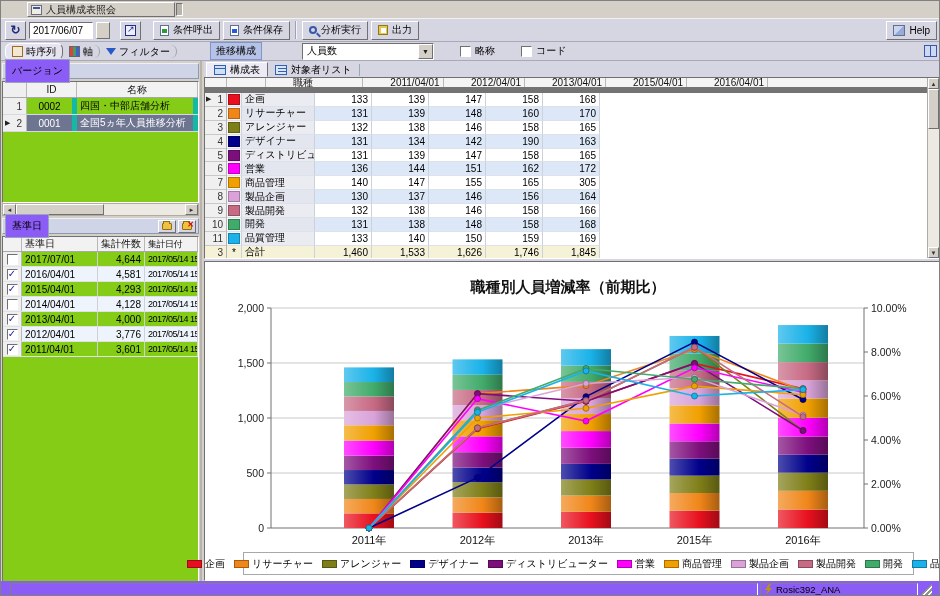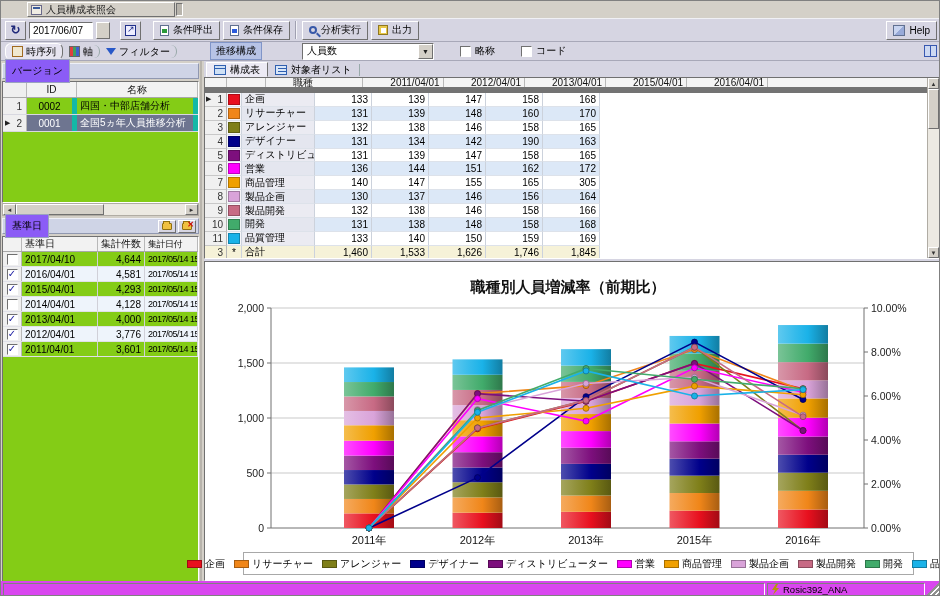--- a/index.html
+++ b/index.html
@@ -145,22 +145,22 @@
   .vthumb { width:11px; height:40px; background:#d4d0c8; border:1px solid; border-color:#fff #707070 #707070 #fff; }
 
   .chart-panel { position:absolute; left:0; top:200px; width:737px; height:320px; background:#fff;
                  border:1px solid; border-color:#707070 #fff #fff #707070; }
   .chart-legend { position:absolute; left:38px; right:26px; bottom:5px; height:23px; border:1px solid #a8a8a8;
                   display:flex; align-items:center; justify-content:center; gap:9px; font-size:10px; white-space:nowrap; }
   .lg-item { display:flex; align-items:center; gap:3px; }
   .lg-sw { width:15px; height:8px; border:1px solid rgba(0,0,0,0.3); }
 
   
-  .statusbar { position:absolute; left:0; top:580px; width:940px; height:16px; background:#d946ef;
-               display:flex; align-items:center; gap:2px; padding:1px 2px; }
+  .statusbar { position:absolute; left:0; top:580px; width:940px; height:16px; background:#8b5cf6;
+               display:flex; align-items:center; gap:2px; padding:1px 9px; }
   .st-left { flex:1; height:13px; border:1px solid; border-color:#808080 #fff #fff #808080; }
   .st-right { width:158px; height:13px; border:1px solid; border-color:#808080 #fff #fff #808080;
               display:flex; align-items:center; gap:4px; padding:0 4px; font-size:9.5px; }
   .grip { width:12px; height:12px; background:
       linear-gradient(135deg,transparent 50%,#909090 50%,#909090 60%,#fff 60%,#fff 70%,#909090 70%,#909090 80%,#fff 80%,#fff 90%,#909090 90%); }
 </style>
 </head>
 <body>
 
 <div class="window">
@@ -288,21 +288,21 @@
         <div class="dcell d-chk"></div>
         <div class="dcell d-date">基準日</div>
         <div class="dcell d-count">集計件数</div>
         <div class="dcell d-when">集計日付</div>
       </div>
       <div id="basedate-rows">
           <div class="drow">
             <div class="dcell d-chk">
               <span class="chk"></span>
             </div>
-            <div class="dcell d-date">2017/04/10</div>
+            <div class="dcell d-date">2017/07/01</div>
             <div class="dcell d-count">4,644</div>
             <div class="dcell d-when">2017/05/14 15:35:1</div>
           </div>
           <div class="drow alt">
             <div class="dcell d-chk">
               <span class="chk">✓</span>
             </div>
             <div class="dcell d-date">2016/04/01</div>
             <div class="dcell d-count">4,581</div>
             <div class="dcell d-when">2017/05/14 15:35:1</div>

